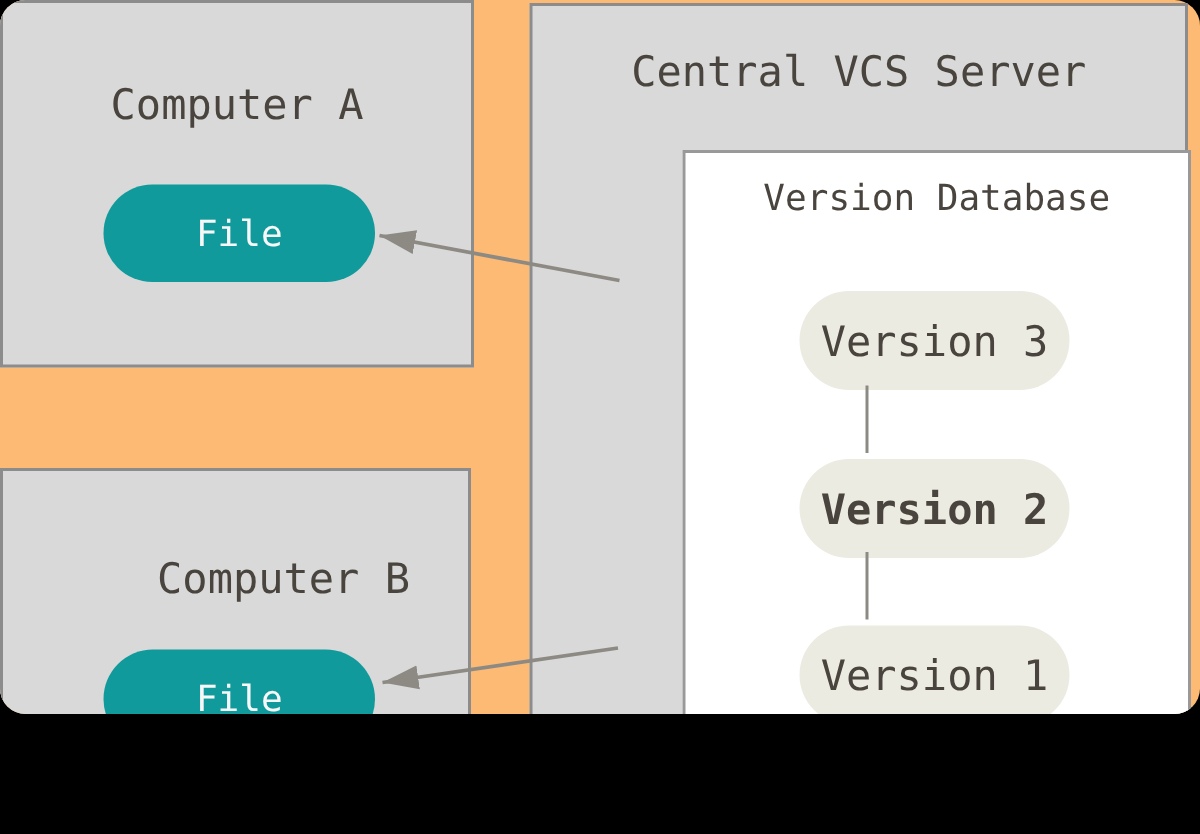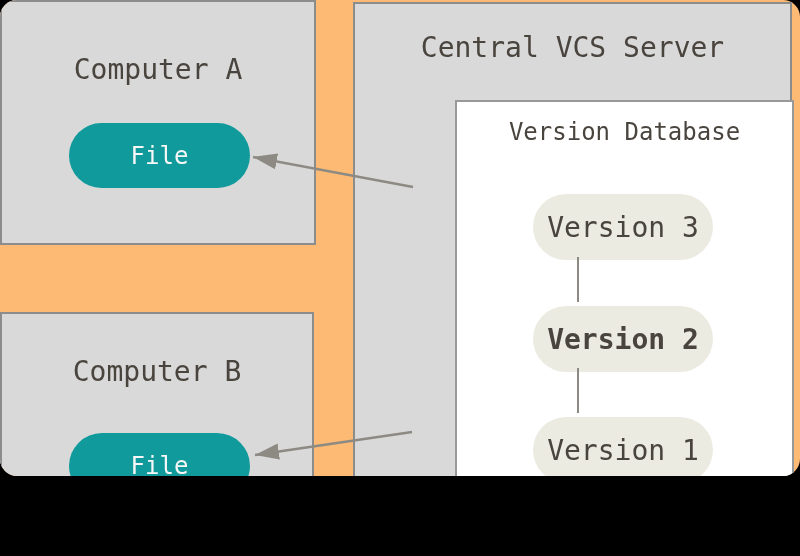--- a/index.html
+++ b/index.html
@@ -40,21 +40,21 @@
     align-items: center;
     justify-content: center;
     font-size: 24px;
     color: #f7f7f7;
   }
   #computer-a { left: 0; top: 0; width: 316px; height: 245px; }
   #computer-a .box-title { top: 52px; }
   #computer-a .file-pill { left: 67px; top: 121px; width: 181px; height: 65px; }
 
   #computer-b { left: 0; top: 312px; width: 314px; height: 244px; }
-  #computer-b .box-title { top: 42px; }
+  #computer-b .box-title { top: 56px; padding-left: 32px; }
   #computer-b .file-pill { left: 67px; top: 119px; width: 181px; height: 66px; }
 
   #server { left: 353px; top: 2px; width: 439px; height: 548px; }
   #server > .box-title { top: 28px; }
 
   #version-db {
     position: absolute;
     left: 60px;
     top: 96px;
     width: 339px;

